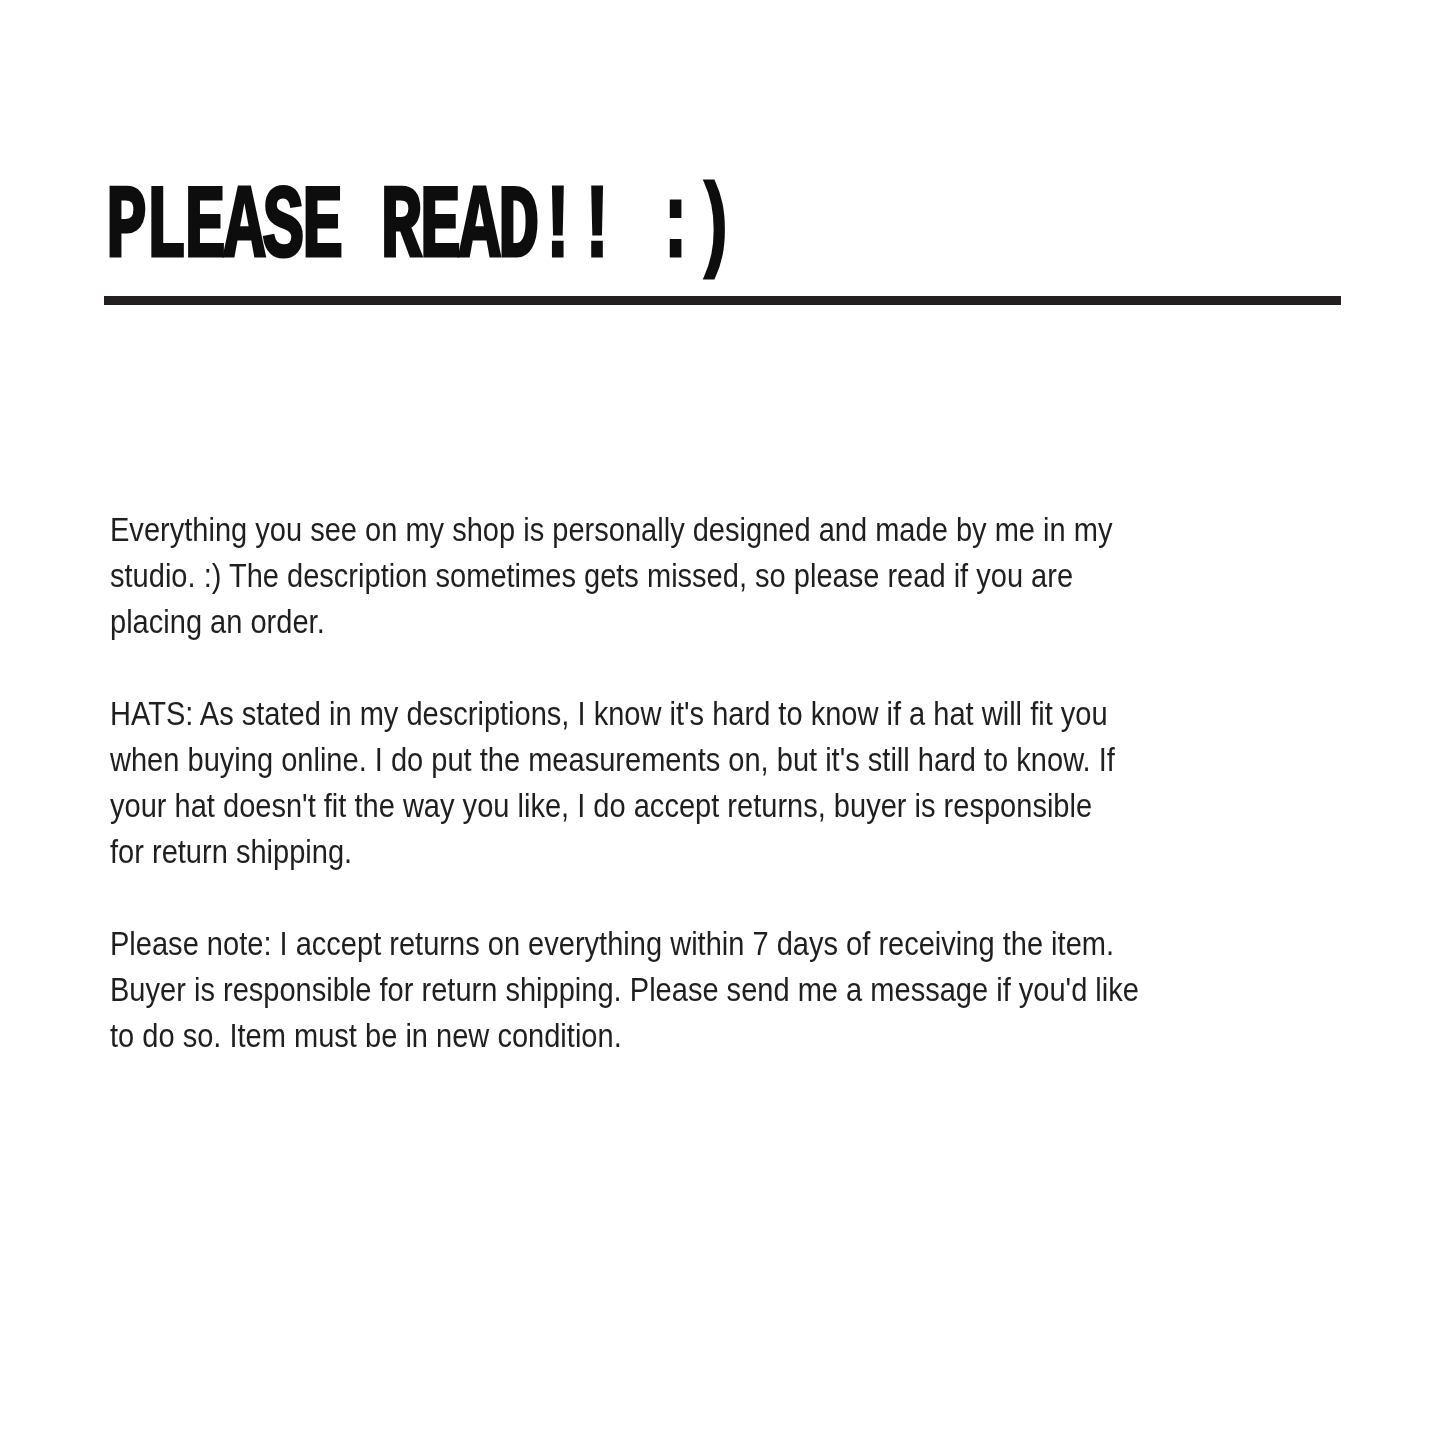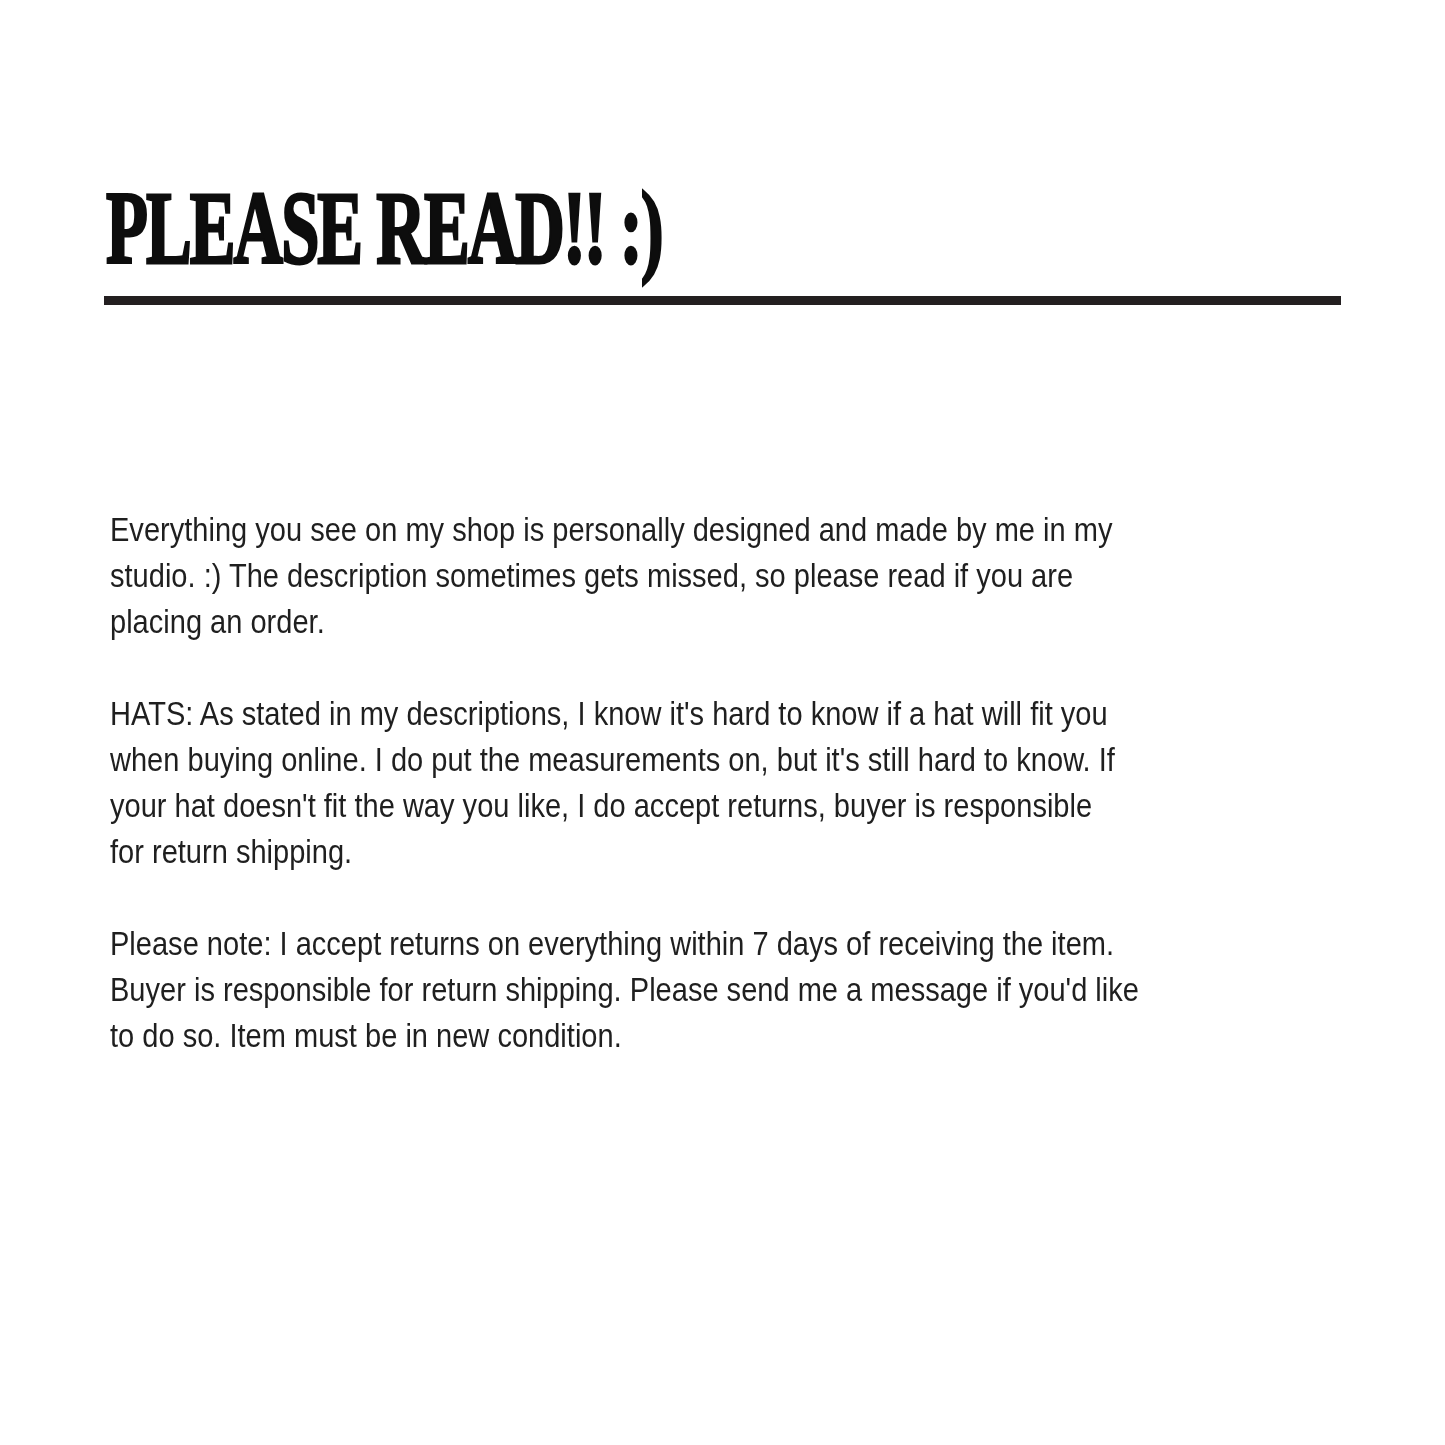--- a/index.html
+++ b/index.html
@@ -13,21 +13,21 @@
     height: 1445px;
     background: #ffffff;
     overflow: hidden;
     font-family: "Liberation Sans", sans-serif;
   }
   .title {
     position: absolute;
     left: 106px;
     top: 176px;
     margin: 0;
-    font-family: Liberation Serif, serif;
+    font-family: Liberation Mono, monospace;
     font-weight: bold;
     font-size: 104px;
     line-height: 104px;
     color: #0d0d0d;
     letter-spacing: -3px;
     white-space: nowrap;
   }
   .title .title-inner {
     display: inline-block;
     transform: scaleX(0.66);

